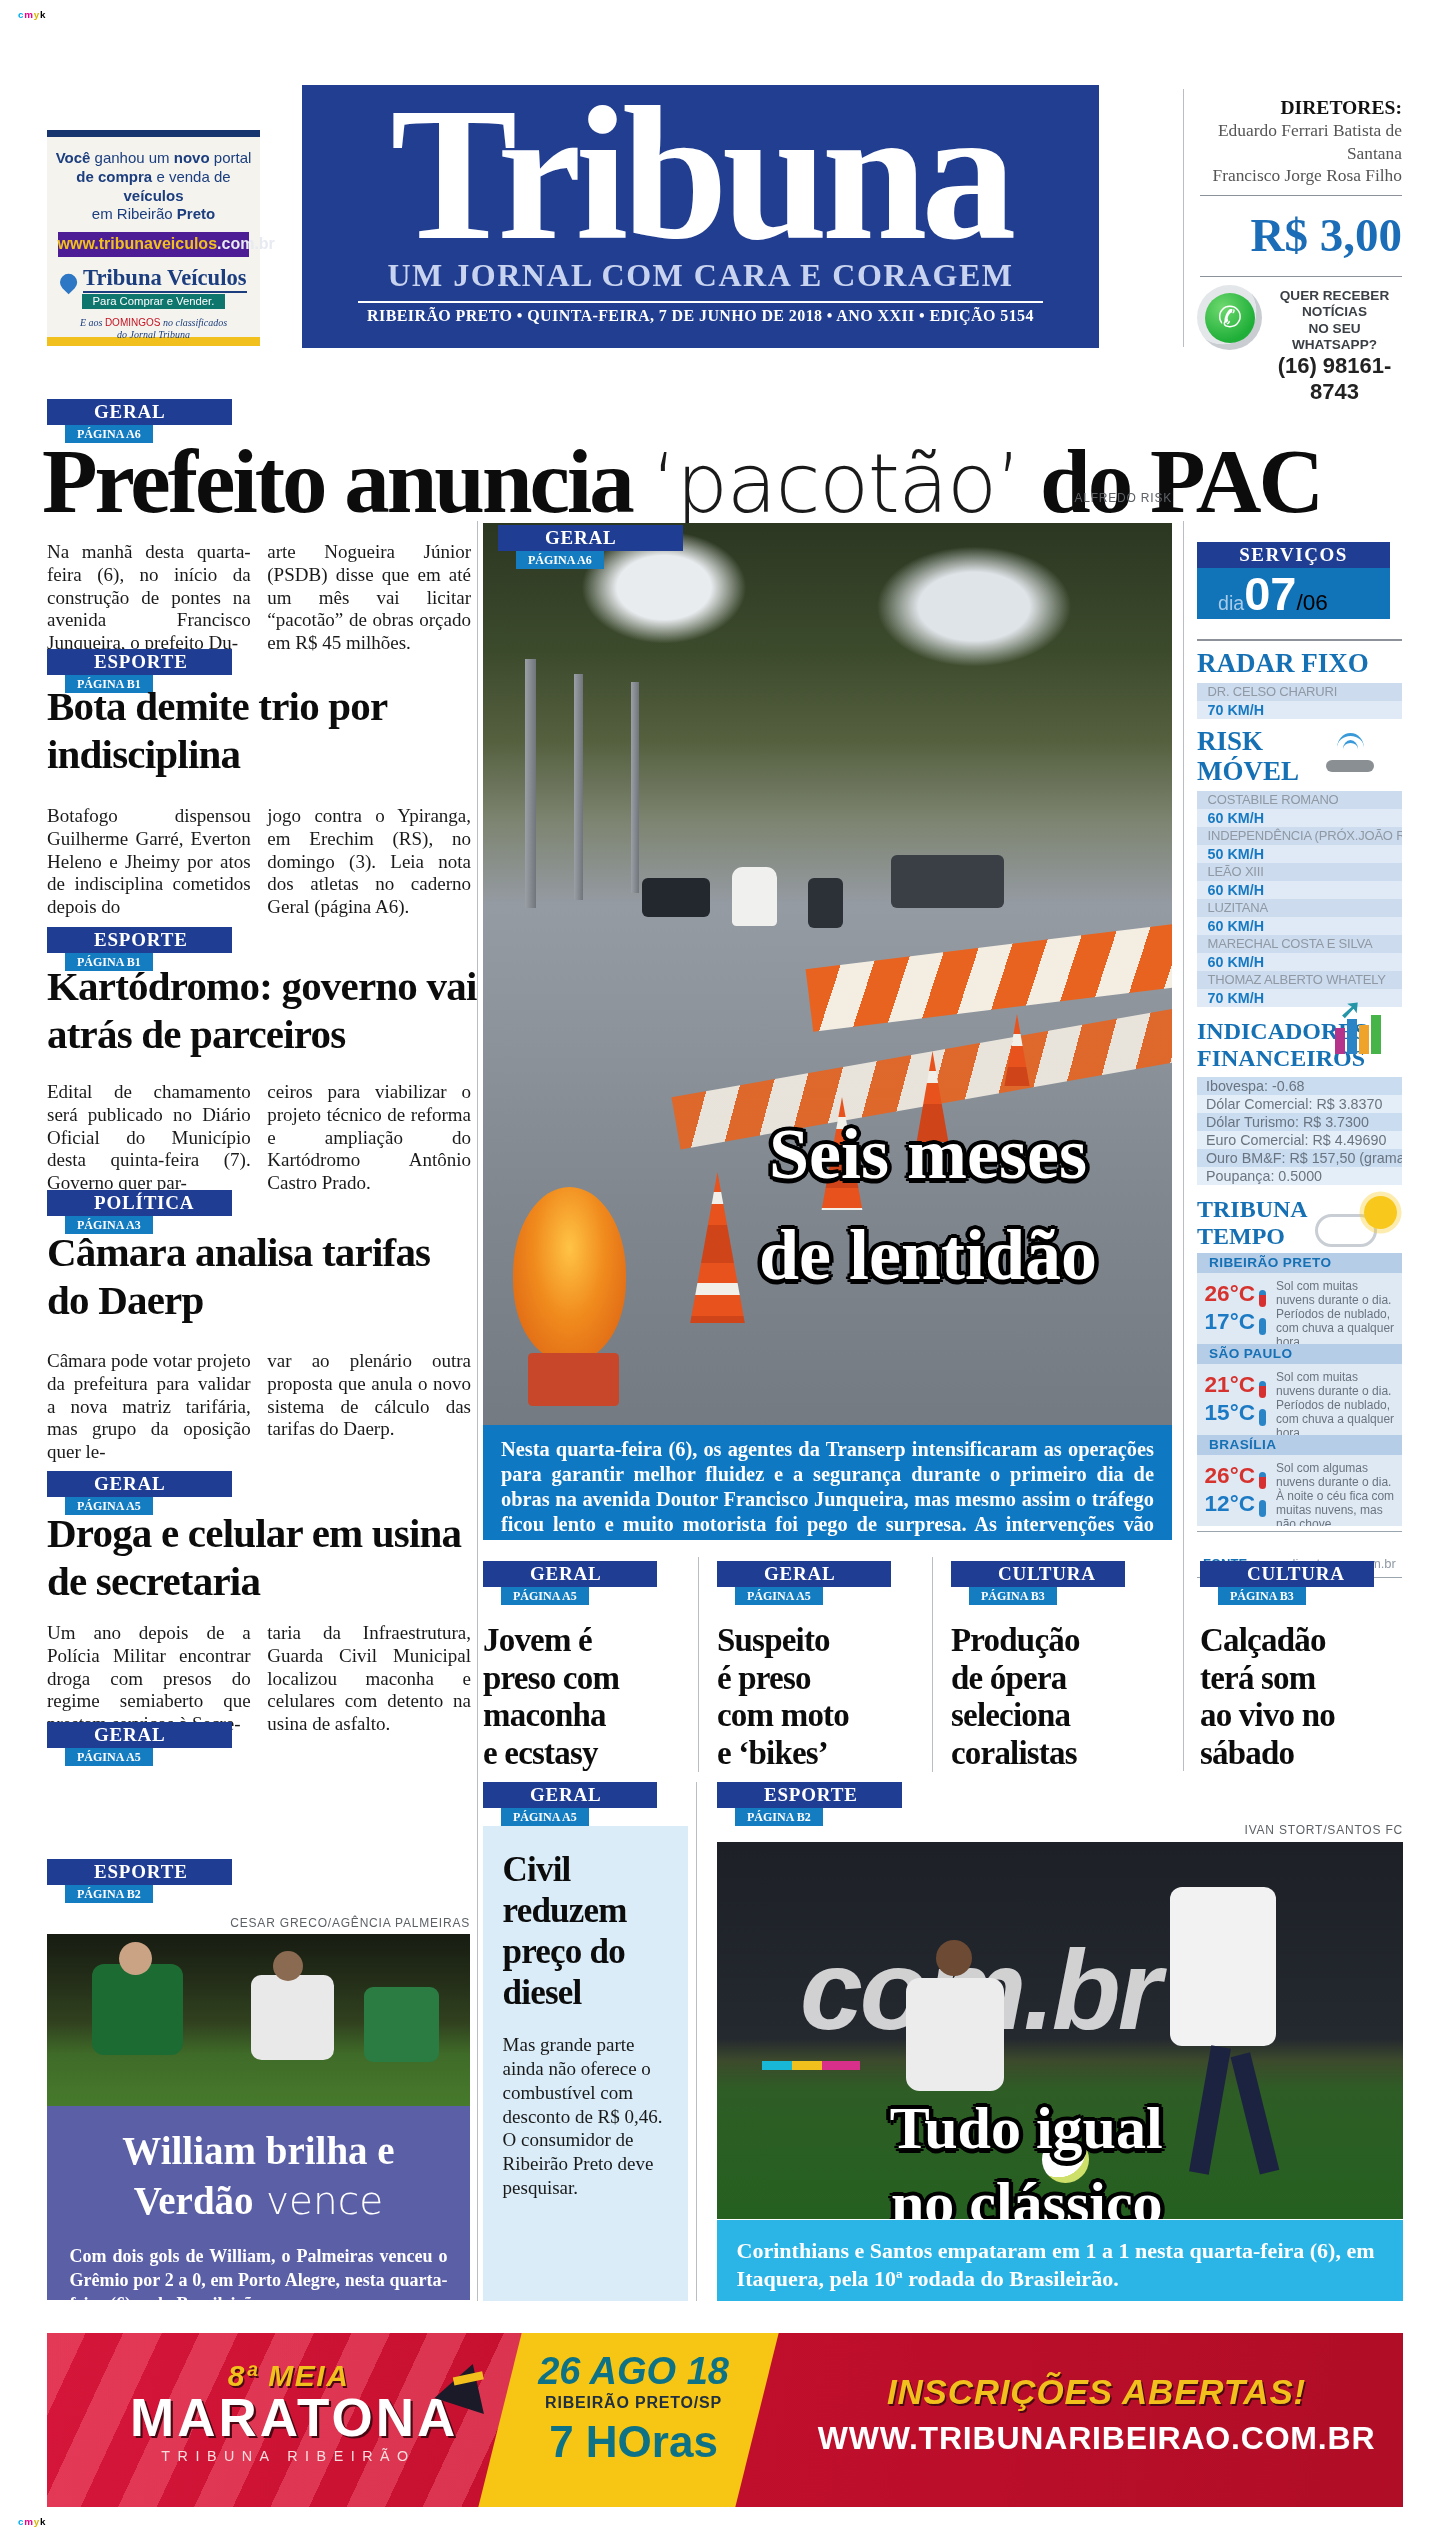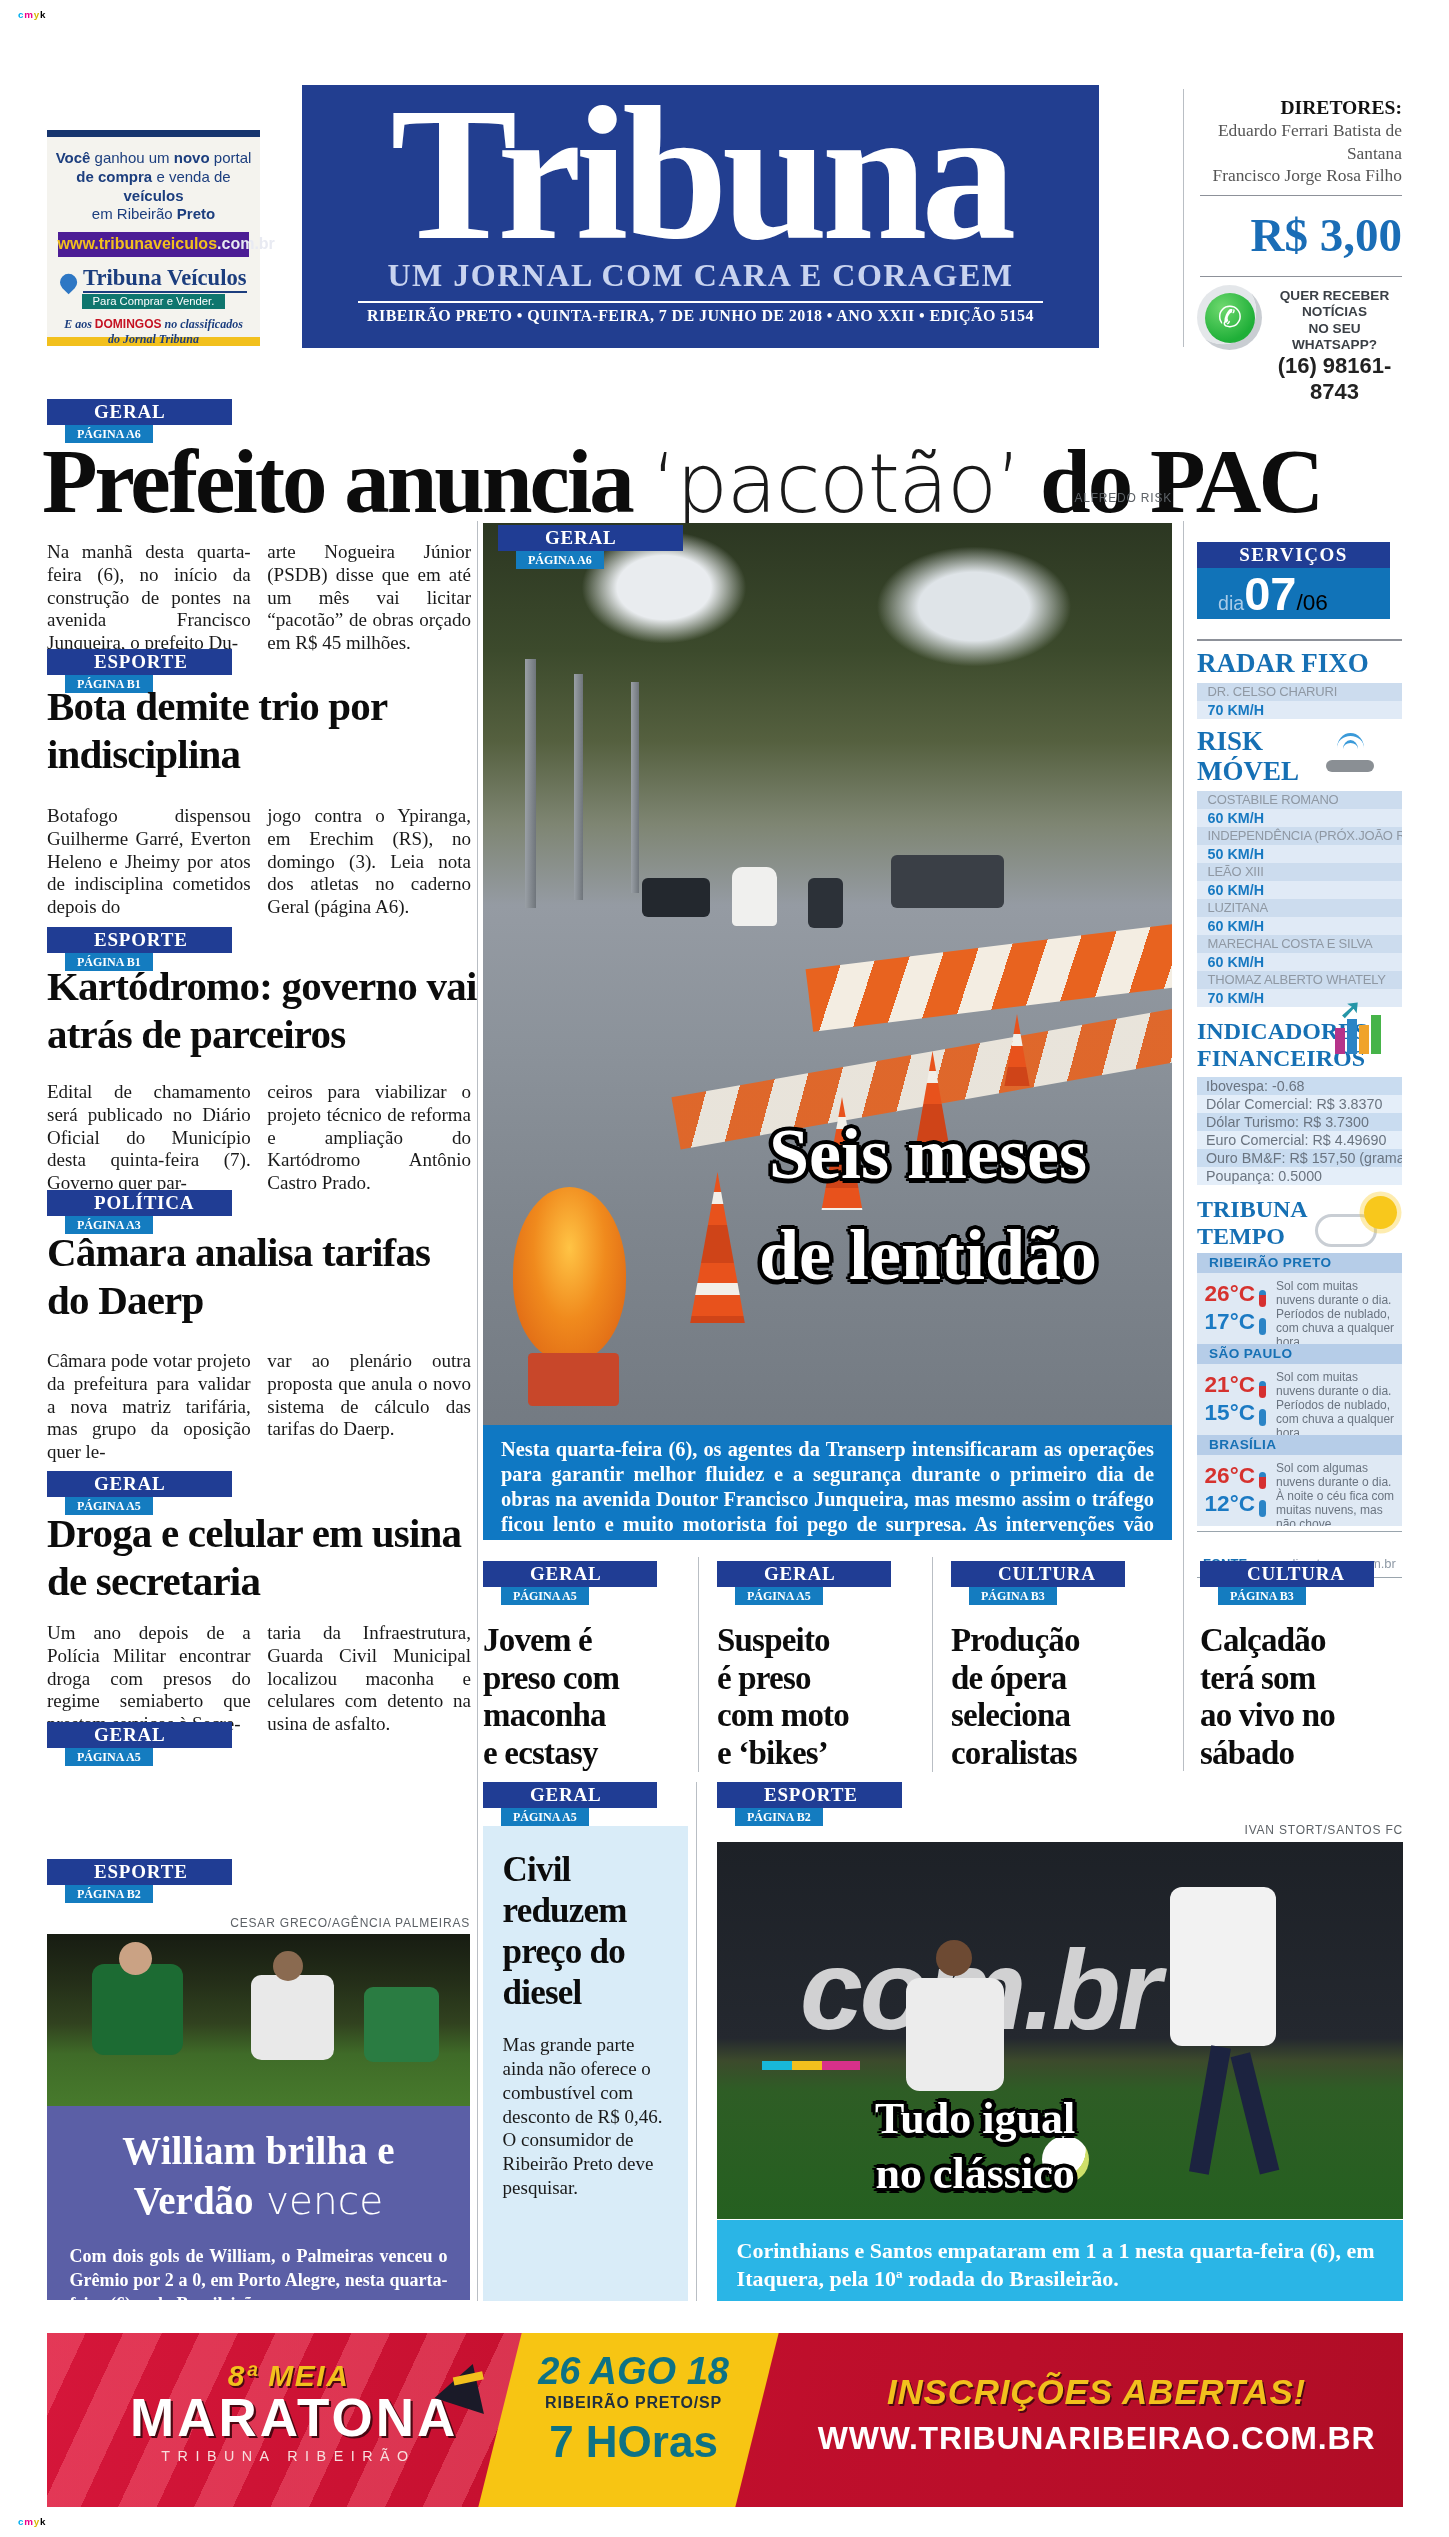--- a/index.html
+++ b/index.html
@@ -16,21 +16,21 @@
   .adbox b{font-weight:bold}
   .urlbar{background:#4c1d95;margin:7.5px 10.6px;padding:3.8px 0;font-family:"Liberation Sans",sans-serif;
           font-weight:bold;font-size:16px;}
   .urlbar .u1{color:#f2c01d}.urlbar .u2{color:#e8eaf2}
   .brandrow{margin-top:4.5px;}
   .pin{display:inline-block;width:16.6px;height:16.6px;border-radius:50% 50% 50% 0;background:#2e77c4;
        transform:rotate(-45deg);vertical-align:middle;margin-right:6px;}
   .brand{font-size:22.6px;font-weight:bold;color:#1c3e7e;border-bottom:2.3px solid #1c3e7e;padding-bottom:1.5px;}
   .tagline{display:inline-block;background:#0f766e;color:#fff;font-family:"Liberation Sans",sans-serif;
            font-size:11.3px;padding:1.5px 10.6px;margin-top:3px;}
-  .adfoot{font-style:italic;font-weight:bold;font-size:12px;color:#1c3e7e;margin-top:7.5px;line-height:1.25;}
+  .adfoot{font-style:italic;font-weight:normal;font-size:10px;color:#1c3e7e;margin-top:7.5px;line-height:1.25;}
   .adfoot .dom{color:#c51222;font-style:normal;font-family:"Liberation Sans",sans-serif;}
   .masthead{background:#223e90;text-align:center;color:#fff;}
   .mast-title{font-size:190px;font-weight:bold;letter-spacing:-6px;line-height:.92;margin-top:1.5px;}
   .mast-slogan{font-size:32px;font-weight:bold;color:#c8d3ef;letter-spacing:1.5px;margin-top:-4.5px;}
   .mast-rule{height:1.5px;background:#fff;width:86%;margin:7.5px auto 4.5px auto;}
   .mast-date{font-size:16px;font-weight:bold;letter-spacing:0.4px;color:#fff;}
   .hr-right{position:absolute;height:0.8px;background:#8d9199;}
   .directors-label{font-size:19.6px;font-weight:bold;text-align:right;}
   .director{font-size:17.4px;color:#555;text-align:right;line-height:1.3;}
   .price{font-size:47px;font-weight:bold;color:#1a6db6;text-align:right;}
@@ -410,21 +410,21 @@
   <div class="abs credit" style="left:717px;top:1823px;width:686px;">IVAN STORT/SANTOS FC</div>
   <div class="abs photo" style="left:717px;top:1842px;width:686px;height:377px;background:linear-gradient(180deg,#1d2127 0%,#24282f 52%,#3c4a2c 58%,#2e5d25 66%,#256020 100%);">
     <div class="abs" style="left:83px;top:83px;font-family:'Liberation Sans',sans-serif;font-weight:bold;font-style:italic;font-size:113px;color:rgba(240,240,240,.85);letter-spacing:-3px;">com.br</div>
     <div class="abs" style="left:45px;top:219px;width:98px;height:9px;background:linear-gradient(90deg,#18b7d8 0 30px,#f2c01d 30px 60px,#d8308a 60px 98px);"></div>
     <div class="abs" style="left:189px;top:136px;width:98px;height:113px;background:#ececec;border-radius:13.6px;"></div>
     <div class="abs" style="left:219px;top:98px;width:36px;height:36px;background:#6d4a33;border-radius:50%;"></div>
     <div class="abs" style="left:453px;top:45px;width:106px;height:159px;background:#f2f2f2;border-radius:12px;"></div>
     <div class="abs" style="left:483px;top:204px;width:19.6px;height:128px;background:#1c2340;transform:rotate(10deg);"></div>
     <div class="abs" style="left:528px;top:211px;width:19.6px;height:121px;background:#1c2340;transform:rotate(-14deg);"></div>
     <div class="abs" style="left:325px;top:294px;width:47px;height:47px;background:radial-gradient(circle at 35% 30%,#ffffff 60%,#cfe06a 61%);border-radius:50%;"></div>
-    <div class="abs overlay-cap" style="left:22.6px;top:249px;width:423px;font-size:44px;line-height:1.25;text-align:center;margin-left:24px;">
+    <div class="abs overlay-cap" style="left:22.6px;top:249px;width:423px;font-size:60px;line-height:1.25;text-align:right;">
       <div>Tudo igual</div>
       <div>no clássico</div>
     </div>
   </div>
   <div class="abs cyancap" style="left:717px;top:2220px;width:686px;height:81px;">Corinthians e Santos empataram em 1 a 1 nesta quarta-feira (6), em Itaquera, pela 10ª rodada do Brasileirão.</div>
 
   <div class="abs banner" style="left:47px;top:2333px;width:1356px;height:174px;">
     <div class="stripes"></div>
     <div class="abs" style="left:83px;top:26px;width:317px;text-align:center;">
       <div class="mar-t1">8ª MEIA</div>

